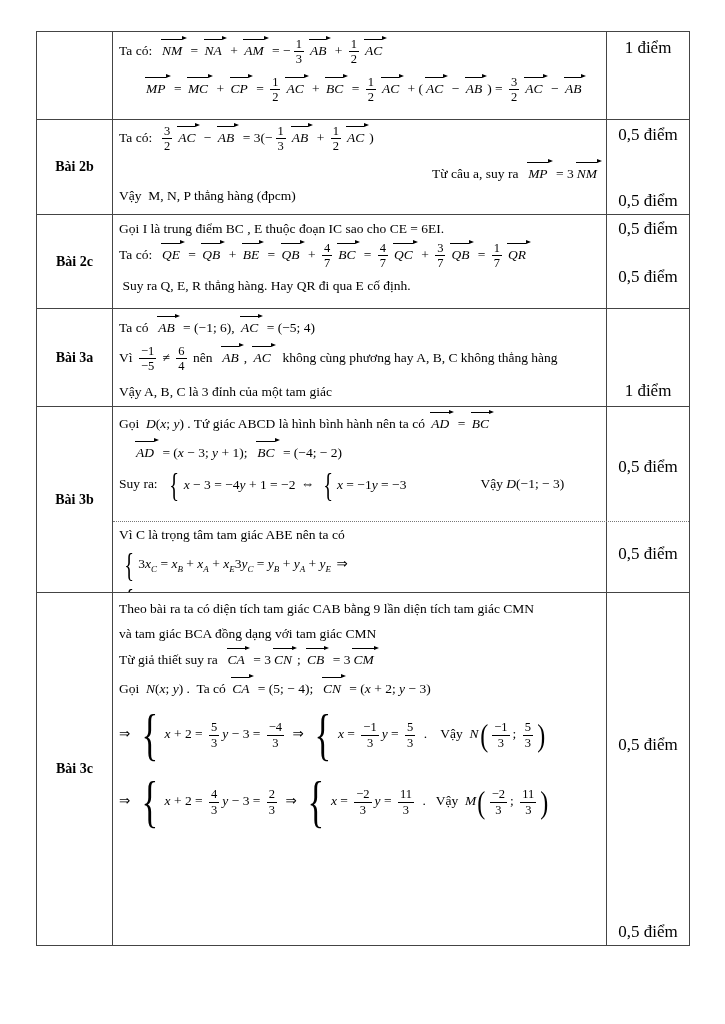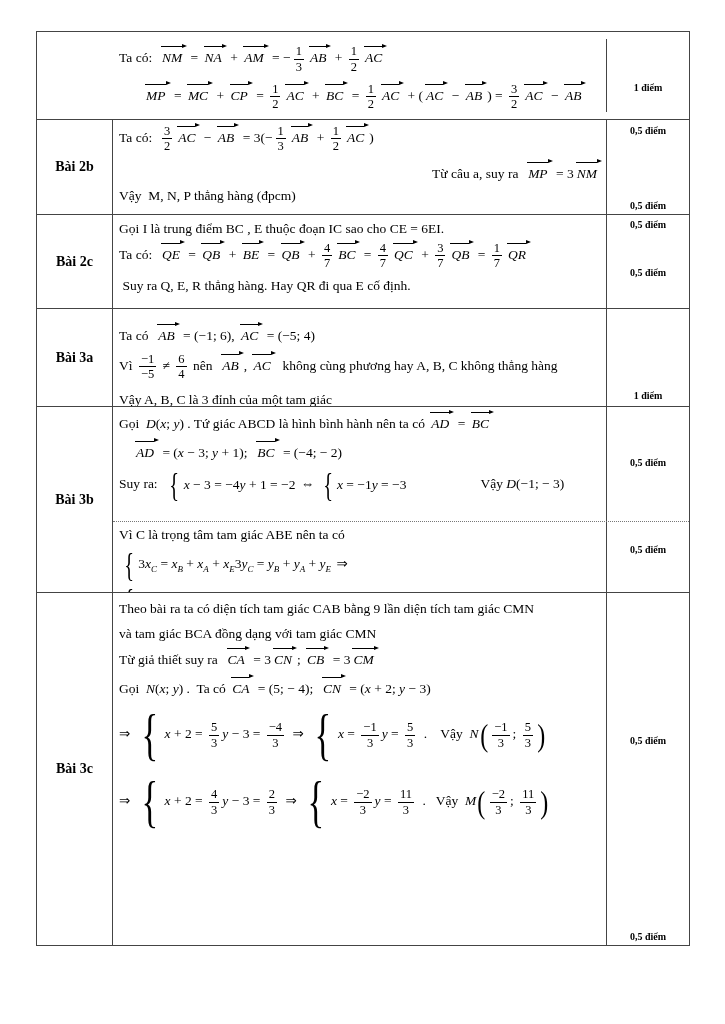--- a/index.html
+++ b/index.html
@@ -7,55 +7,55 @@
     position:relative; width:725px; height:1024px; background:#ffffff;
     font-family:"Liberation Serif", serif; font-size:13.5px; color:#000;
     overflow:hidden;
   }
   .tbl {
     position:absolute; left:36px; top:31px; width:654px;
     border:1px solid #444; box-sizing:border-box; background:#fff;
   }
   .row { display:flex; box-sizing:border-box; border-bottom:1px solid #444; }
   .row:last-child { border-bottom:none; }
-  .r1 { height:88px;align-items:center; } .r2 { height:95px; } .r3 { height:94px; }
+  .r1 { height:88px; } .r2 { height:95px; } .r3 { height:94px; }
   .r4 { height:98px; } .r5 { height:186px; } .r6 { height:352px; }
   .lbl {
     width:76px; min-width:76px; box-sizing:border-box; border-right:1px solid #444;
     display:flex; align-items:center; justify-content:center;
     font-weight:bold; font-size:14px;
   }
   .content {
     flex:1; box-sizing:border-box; border-right:1px solid #444;
     padding:0 4px 0 6px; overflow:hidden; line-height:1.45;
   }
   .pts {
     width:82px; min-width:82px; box-sizing:border-box; position:relative;
-    font-weight:bold; font-size:10px; text-align:center;
+    font-weight:normal; font-size:17px; text-align:center;
   }
   .pt { position:absolute; left:0; right:0; }
   .r1 .pt1 { top:6px; }
   .r2 .pt1 { top:5px; }  .r2 .pt2 { bottom:3px; }
   .r3 .pt1 { top:4px; }  .r3 .pt2 { top:52px; }
   .r4 .pt1 { bottom:5px; }
   .sub1 .pt1 { top:50px; }
   .sub2 .pt1 { top:22px; }
   .r6 .pt1 { top:142px; } .r6 .pt2 { bottom:3px; }
 
   .subwrap { display:flex; flex-direction:column; flex:1; }
   .subrow { display:flex; box-sizing:border-box; }
   .subrow .content { border-right:1px solid #444; }
   .sub1 { height:115px; border-bottom:1px dotted #777; }
   .sub2 { height:70px; }
 
   .ln { min-height:17px; }
   .ln-r1a { margin-top:5px; }  .ln-r1b { margin-top:8px; margin-left:24px; }
   .ln-r2a { margin-top:4px; }  .ln-r2b { margin-top:8px;text-align:right; } .ln-r2c { margin-top:3px; }
   .ln-r3a { margin-top:4px; }  .ln-r3b { margin-top:2px; } .ln-r3c { margin-top:6px; }
-  .ln-r4a { margin-top:15px; }  .ln-r4b { margin-top:6px; } .ln-r4c { margin-top:9px; }
+  .ln-r4a { margin-top:7px; }  .ln-r4b { margin-top:6px; } .ln-r4c { margin-top:9px; }
   .ln-r5a1 { margin-top:5px; } .ln-r5a2 { margin-top:7px; margin-left:14px; }
   .ln-r5a3 { margin-top:5px; }
   .ln-r5b1 { margin-top:3px; } .ln-r5b2 { margin-top:2px; }
   .ln-r6a { margin-top:6px; }  .ln-r6b { margin-top:5px; } .ln-r6c { margin-top:5px; }
   .ln-r6d { margin-top:7px; }  .ln-r6e { margin-top:7px; } .ln-r6f { margin-top:9px; }
   .ln-r6g { margin-top:7px; }
 
   
   .v { font-style:italic; position:relative; display:inline-block;
        padding:2px 4px 0 2px; margin:0 1px; }

